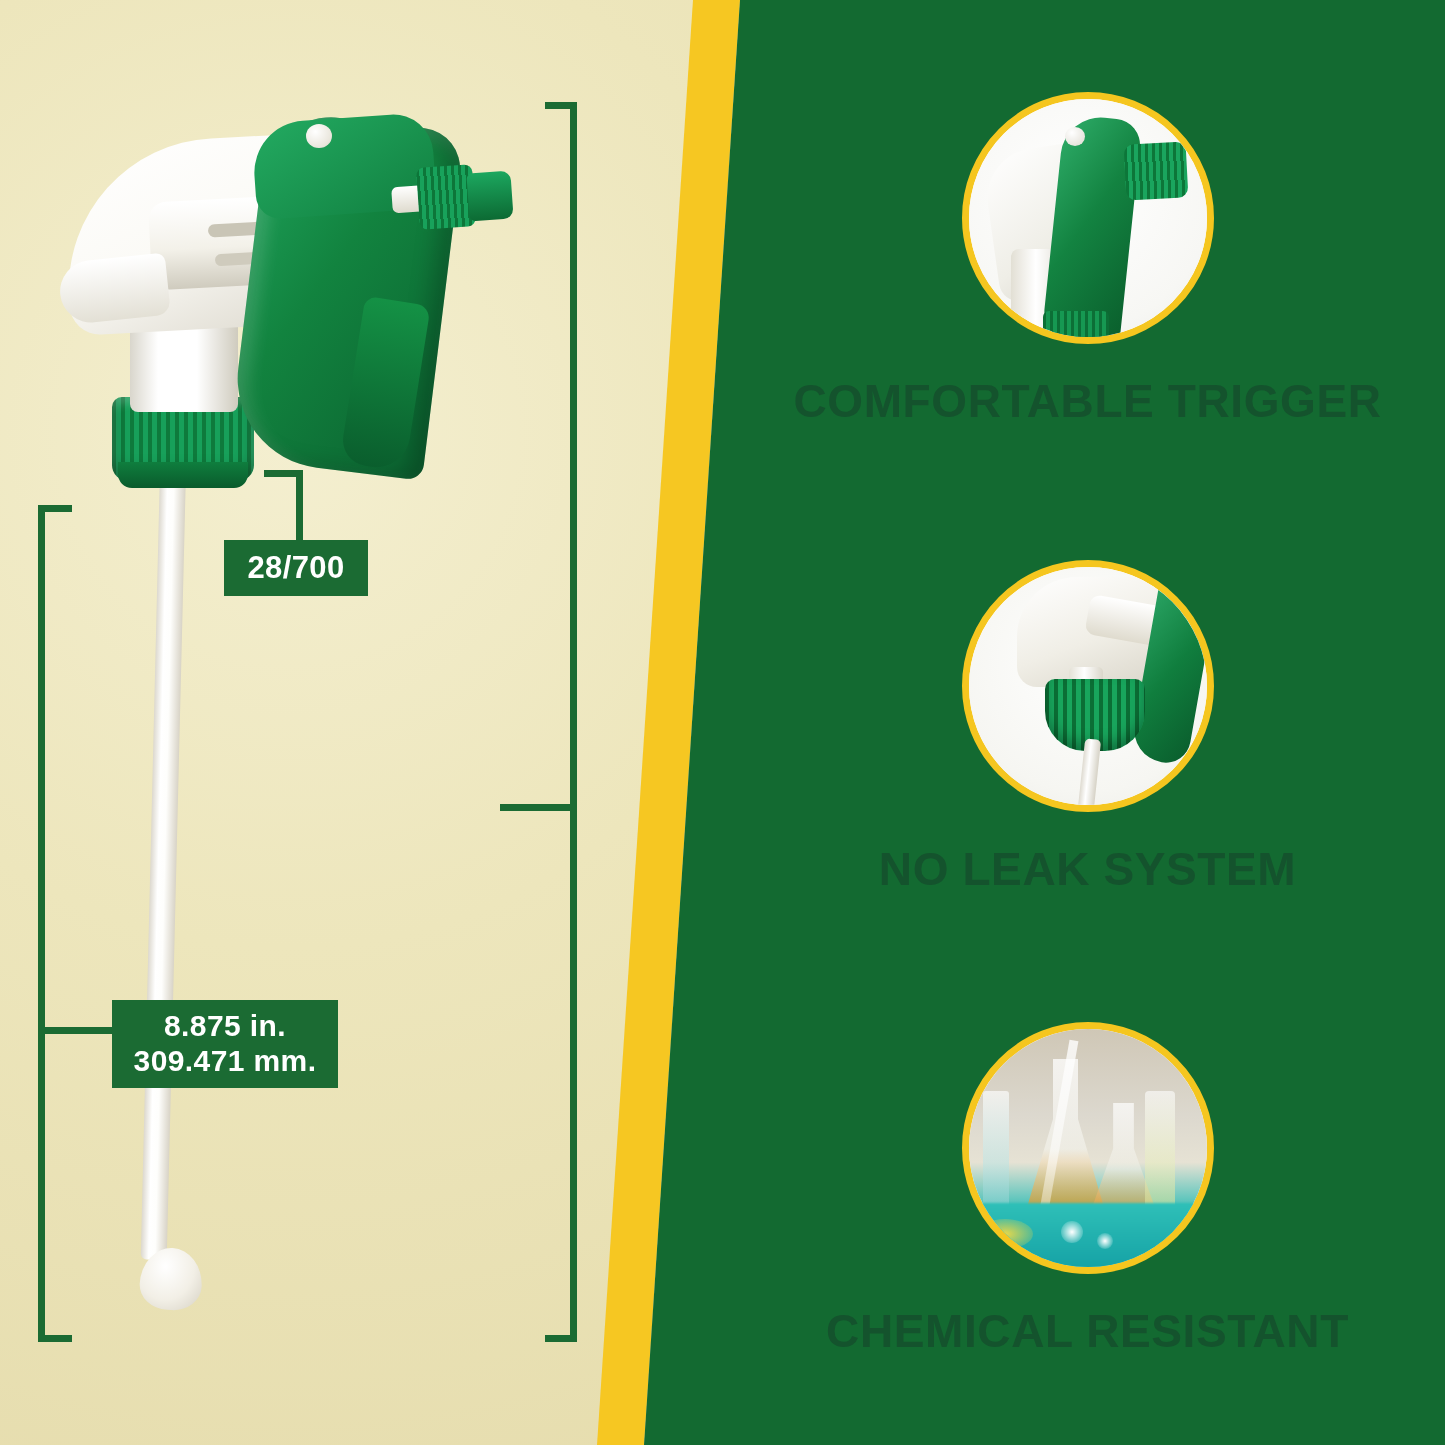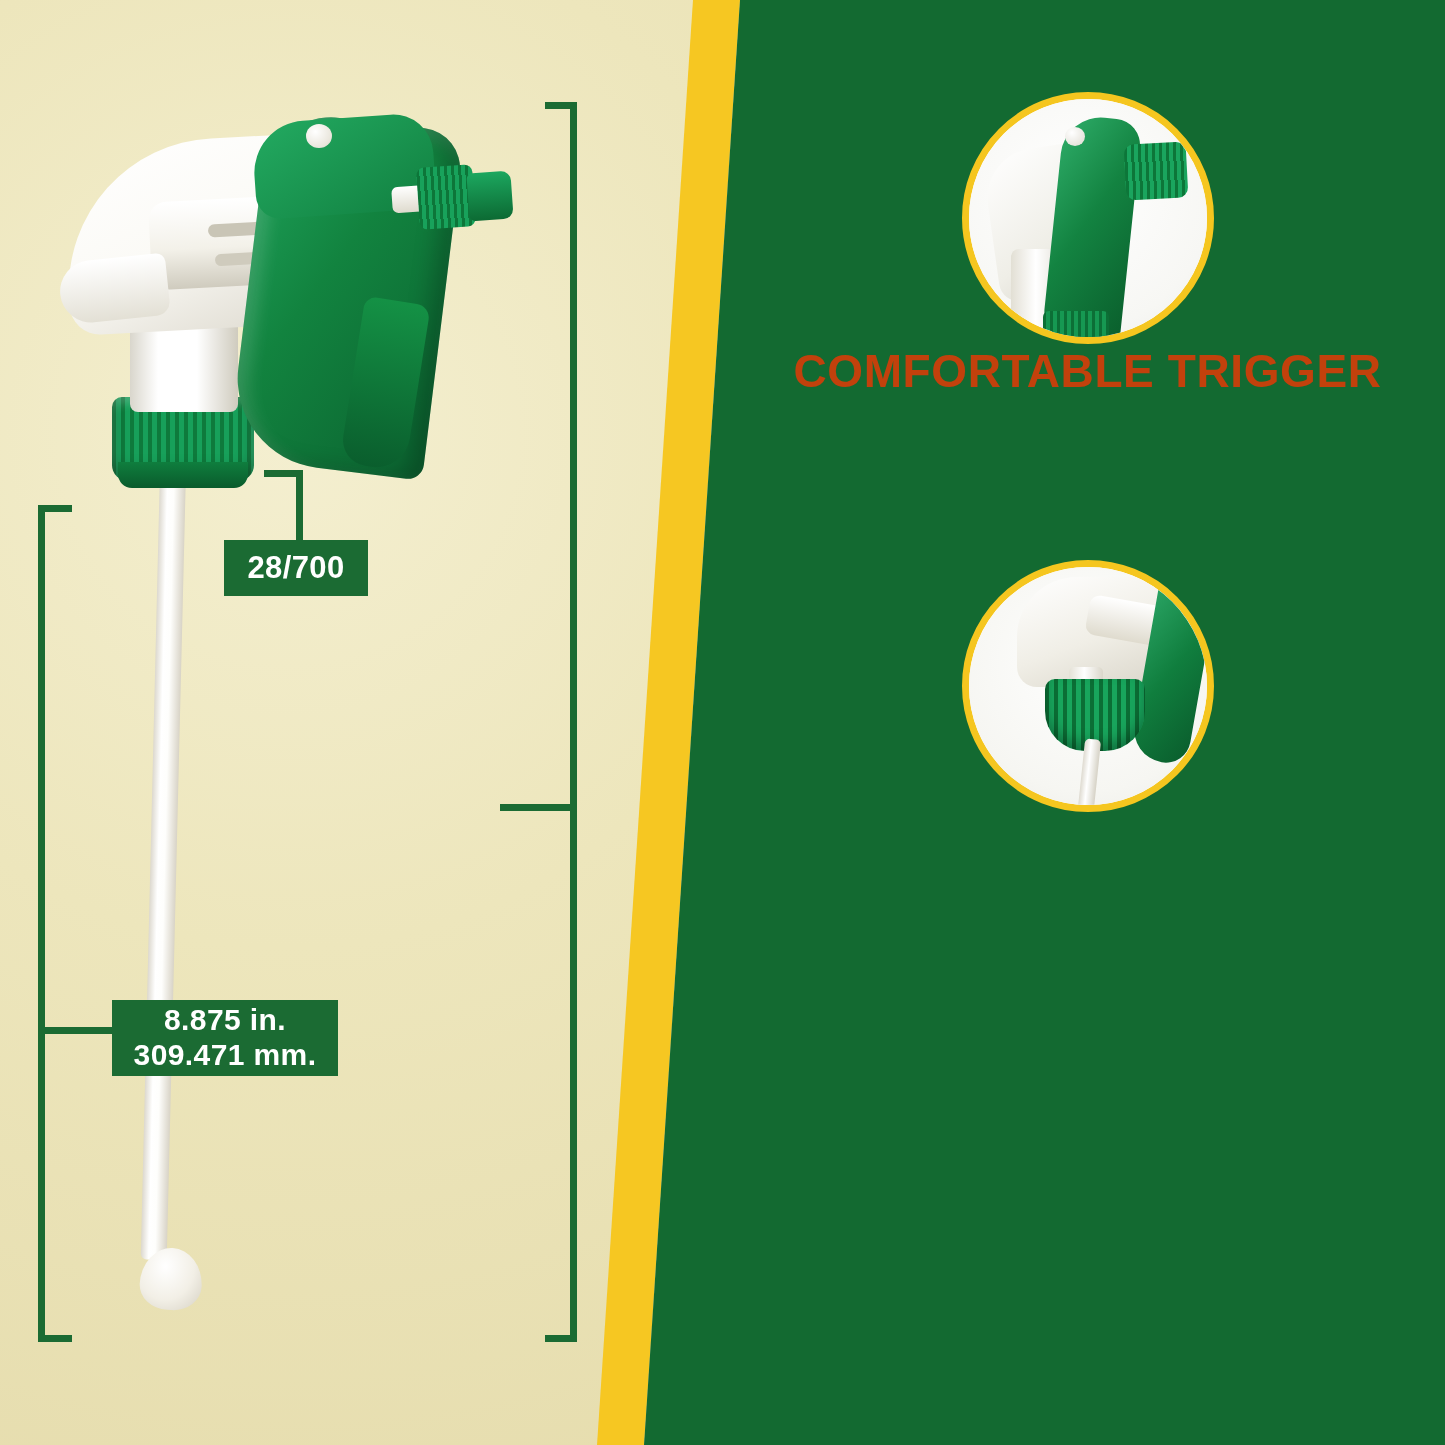--- a/index.html
+++ b/index.html
@@ -163,34 +163,34 @@
     display:flex;align-items:center;justify-content:center;
     text-align:center;box-sizing:border-box;
   }
   .callout-2840{
     left:224px;top:540px;width:144px;height:56px;font-size:31px;
   }
   .callout-1237{
     left:278px;top:768px;width:228px;height:80px;font-size:30px;padding:4px 10px;
   }
   .callout-887{
-    left:112px;top:1000px;width:226px;height:76px;font-size:30px;padding:4px 10px;
+    left:112px;top:1000px;width:226px;height:88px;font-size:30px;padding:4px 10px;
   }
   .callout .l1,.callout .l2{display:block;white-space:nowrap;}
 
   
   .feature{position:absolute;width:705px;left:735px;text-align:center;}
   .circle-wrap{
     width:252px;height:252px;margin:0 auto;border-radius:50%;
     border:7px solid #F5C61F;box-sizing:border-box;overflow:hidden;
     background:#FFFFFF;position:relative;
   }
   .feature-title{
-    color:#c2410c;font-size:46px;font-weight:700;letter-spacing:.6px;
-    white-space:nowrap;
+    color:#14532d;font-size:46px;font-weight:700;letter-spacing:.6px;
+    margin-top:30px;white-space:nowrap;
   }
 
   
   .c1-bg{position:absolute;inset:0;background:radial-gradient(circle at 45% 40%,#FFFFFF 0%,#F7F7F4 70%,#EDEDE8 100%);}
   .c1-white{
     position:absolute;left:22px;top:48px;width:110px;height:150px;
     background:linear-gradient(150deg,#FFFFFF 0%,#EFEEE7 60%,#D6D3C8 100%);
     border-radius:50px 20px 12px 20px;transform:rotate(-8deg);
   }
   .c1-neck{
@@ -372,16 +372,32 @@
   <div class="feature" style="top:560px;">
     <div class="circle-wrap">
       <div class="c2-bg"></div>
       <div class="c2-white"></div>
       <div class="c2-arm"></div>
       <div class="c2-green-lever"></div>
       <div class="c2-stem"></div>
       <div class="c2-cap"></div>
       <div class="c2-tube"></div>
     </div>
-  </div>
-
+    <div class="feature-title">NO LEAK SYSTEM</div>
+  </div>
+
+  <div class="feature" style="top:1022px;">
+    <div class="circle-wrap">
+      <div class="c3-bg"></div>
+      <div class="c3-cyl"></div>
+      <div class="c3-flask"></div>
+      <div class="c3-flask2"></div>
+      <div class="c3-tube-r"></div>
+      <div class="c3-rod"></div>
+      <div class="c3-liquid"></div>
+      <div class="c3-yellow"></div>
+      <div class="c3-glow"></div>
+      <div class="c3-glow2"></div>
+    </div>
+    <div class="feature-title">CHEMICAL RESISTANT</div>
+  </div>
 
 </div>
 
 </body></html>

